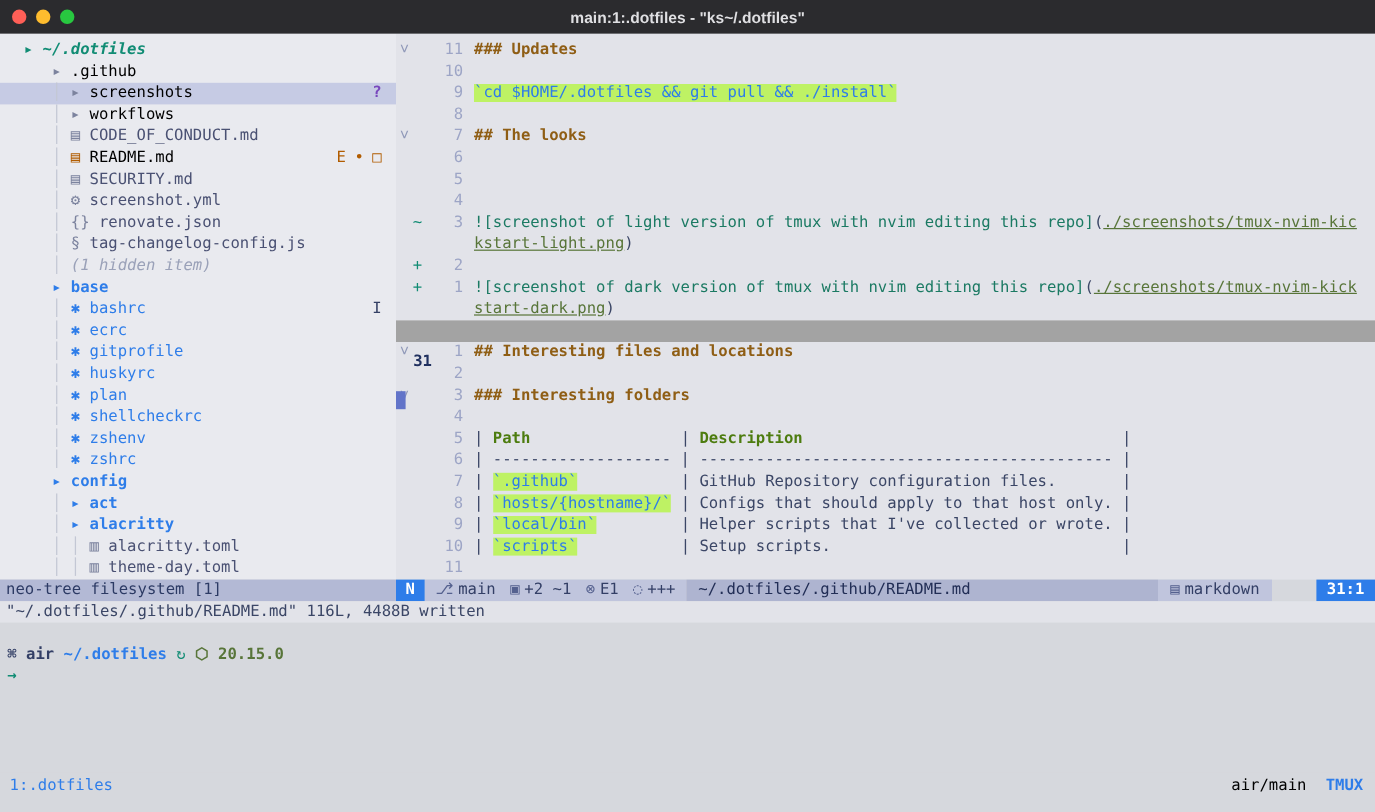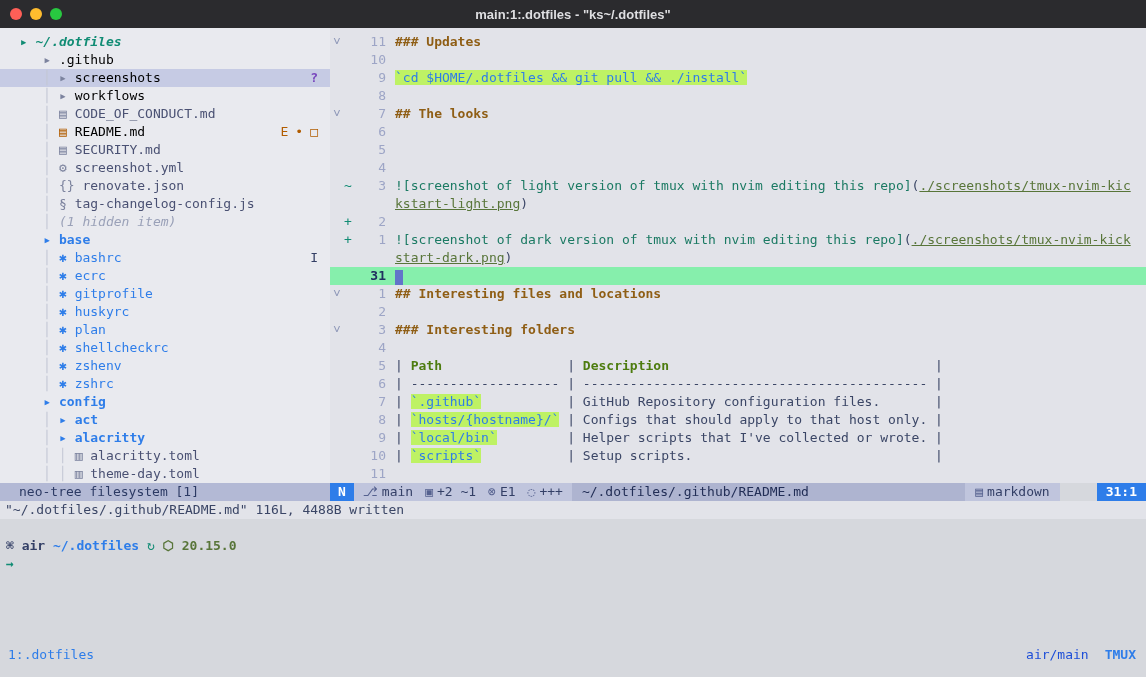--- a/index.html
+++ b/index.html
@@ -28,58 +28,58 @@
   .dirblue{color:#2e7de9;font-weight:600}
   .file{color:#4a5173}
   .fileblue{color:#2e7de9}
   .orange{color:#000000}
   .hidden{color:#9aa1b8;font-style:italic}
   .b-untracked{color:#7847bd;font-weight:bold}
   .b-orange{color:#b15c00}
   .b-dark{color:#344065}
   
   .eline{height:18px;line-height:18px;display:flex;white-space:pre;}
-  .eline.cur{background:#86efac;}
+  .eline.cur{background:#a3a3a3;flex-direction:column;}
   .e-fold{width:14px;text-align:center;color:#8f98b8;flex:0 0 14px;}
   .e-sign{width:12px;color:#118c74;flex:0 0 12px;}
   .e-num{width:30px;flex:0 0 30px;text-align:right;color:#9da5c6;padding-right:9px;}
   .eline.cur .e-num{color:#20305f;font-weight:bold;}
   .e-content{white-space:pre;}
   .s-h{color:#8f5e15;font-weight:bold}
   .s-code{color:#2e7de9;background:#bef264}
   .s-label{color:#1b7a63}
   .s-url{color:#587539;text-decoration:underline}
   .s-plain{color:#3b4666}
   .s-cell{color:#3b4666}
   .s-th{color:#4d7c0f;font-weight:bold}
   .s-cursor{display:inline-block;width:8px;height:15px;background:#6274c9;transform:translateY(3px);}
   
   .statusrow{display:flex;height:18px;line-height:18px;}
-  .tree-status{width:330px;box-sizing:border-box;background:#b3b9d5;color:#2c3a64;padding-left:19px;}
+  .tree-status{width:330px;box-sizing:border-box;background:#b3b9d5;color:#2c3a64;padding-left:5px;}
   .lualine{flex:1;display:flex;}
   .sl-mode{background:#2e7de9;color:#fff;font-weight:bold;padding:0 8px;}
   .sl-git{background:#c0c5dd;color:#333f66;padding:0 9px;display:flex;gap:12px;}
   .sl-ic{color:#55618f;margin-right:4px;}
   .sl-file{flex:1;background:#aeb4d0;color:#222e56;padding:0 10px;}
   .sl-ft{background:#c0c5dd;color:#333f66;padding:0 10px;}
   .sl-pos{background:#2e7de9;color:#fff;font-weight:bold;padding:0 9px;margin-left:37px;}
   .msgline{height:18px;line-height:18px;background:#e2e3e9;padding-left:5px;white-space:pre;}
   
   .shell{flex:1;background:#d6d8dd;padding:18px 0 0 6px;}
   .prompt-line{height:18px;line-height:18px;white-space:pre;}
   .p-dark{color:#333f66;font-weight:bold}
   .p-blue{color:#2e7de9;font-weight:bold}
   .p-teal{color:#118c74}
   .p-green{color:#587539;font-weight:bold}
   .prompt-arrow{height:18px;line-height:18px;color:#118c74;font-weight:bold;}
   
   .tmuxbar{flex:0 0 32px;display:flex;align-items:flex-start;line-height:20px;padding:1px 10px 0 8px;background:#d6d8dd;}
   .tmux-left{color:#2e7de9;}
   .tmux-right{margin-left:auto;display:flex;gap:16px;}
-  .tmux-session{color:#1d4ed8;}
+  .tmux-session{color:#000000;}
   .tmux-label{color:#2e7de9;font-weight:bold;}
 </style>
 </head>
 <body>
 
 <div class="window">
   <div class="titlebar">
     <div class="traffic">
       <span class="dot red"></span>
       <span class="dot yellow"></span>

